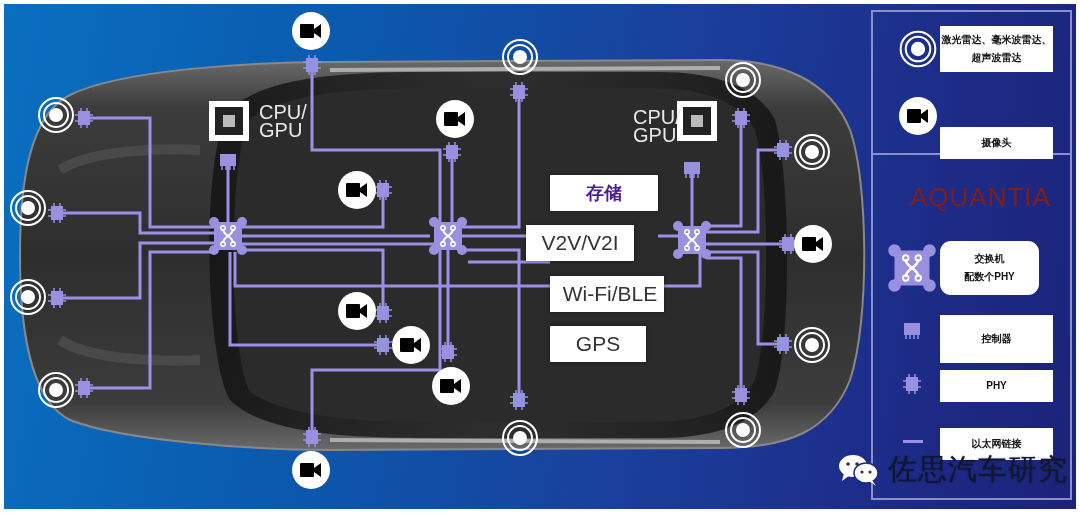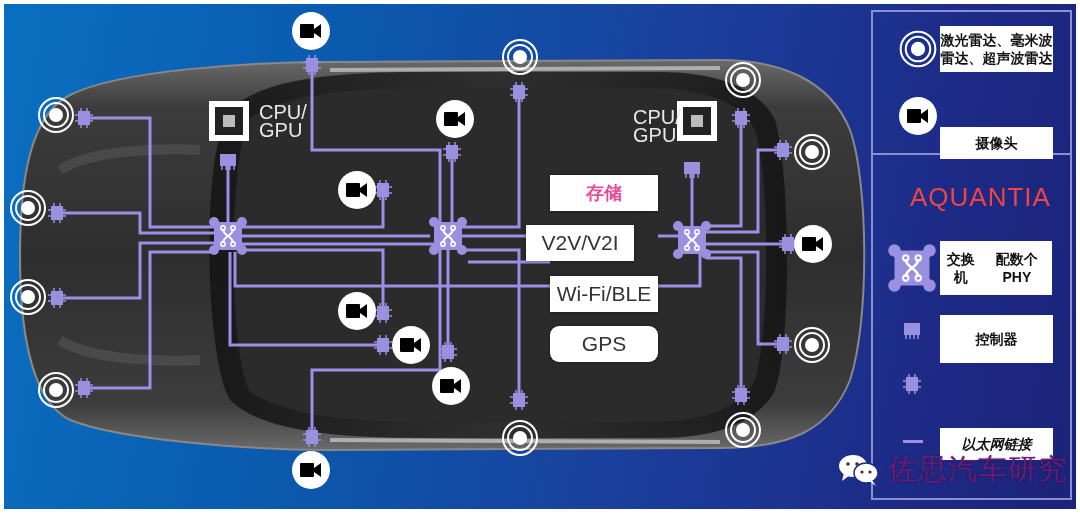--- a/index.html
+++ b/index.html
@@ -4,28 +4,28 @@
 <style>
   html, body { margin:0; padding:0; background:#fff; }
   body { width:1080px; height:517px; overflow:hidden; font-family:"Liberation Sans", sans-serif; }
   #stage { position:relative; width:1080px; height:517px; background:#fff; }
   #bg { position:absolute; left:4px; top:4px; width:1072px; height:505px;
         background:linear-gradient(100deg,#0a6fc0 0%,#0a5aae 30%,#1a3f9c 60%,#1d2a86 85%,#1c2378 100%); }
   svg#diagram { position:absolute; left:0; top:0; }
   .label-box { position:absolute; background:#fff; color:#222; display:flex; align-items:center; justify-content:center;
                text-align:center; box-shadow:0 0 3px rgba(0,0,0,.5); }
   .center-box { font-size:21px; color:#333; }
-  .center-box.cn { font-weight:bold; font-size:18px; color:#ec4899; }
+  .center-box.cn { font-weight:bold; font-size:18px; color:#4c1d95; }
   .cpu-label { position:absolute; color:#e8e8e8; font-size:20px; line-height:18px; }
   #legend { position:absolute; left:871px; top:10px; width:201px; height:490px; border:2px solid #8a8fd0; box-sizing:border-box; }
   #legend-divider { position:absolute; left:871px; top:153px; width:201px; height:2px; background:#8a8fd0; }
-  .legend-text { position:absolute; background:#fff; color:#111; font-weight:bold; font-size:14px; line-height:18px;
+  .legend-text { position:absolute; background:#fff; color:#111; font-weight:bold; font-size:10px; line-height:18px;
                  display:flex; align-items:center; justify-content:center; text-align:center; }
-  #brand { position:absolute; left:910px; top:182px; color:#ef4444; font-size:26px; letter-spacing:1px; }
-  #watermark { position:absolute; left:838px; top:450px; display:flex; align-items:center; gap:8px; color:#701a75; }
+  #brand { position:absolute; left:910px; top:182px; color:#7f1d1d; font-size:26px; letter-spacing:1px; }
+  #watermark { position:absolute; left:838px; top:450px; display:flex; align-items:center; gap:8px; color:#0f172a; }
   #watermark .wm-text { font-size:29px; letter-spacing:1px; text-shadow:0 0 2px rgba(0,0,0,.4); }
 </style>
 </head>
 <body>
 
 <div id="stage">
   <div id="bg"></div>
 
   <svg id="diagram" width="1080" height="517" viewBox="0 0 1080 517">
     <defs>
@@ -195,34 +195,35 @@
     <div>CPU/</div>
     <div>GPU</div>
   </div>
   <div class="cpu-label" style="left:633px;top:108px;">
     <div>CPU/</div>
     <div>GPU</div>
   </div>
 
   <div class="label-box center-box cn" style="left:550px;top:175px;width:108px;height:36px;">存储</div>
   <div class="label-box center-box" style="left:526px;top:225px;width:108px;height:36px;">V2V/V2I</div>
-  <div class="label-box center-box" style="left:550px;top:276px;width:108px;height:36px;">Wi-Fi/BLE</div>
-  <div class="label-box center-box" style="left:550px;top:326px;width:108px;height:36px;border-radius:9px;">GPS</div>
+  <div class="label-box center-box" style="left:550px;top:276px;width:108px;height:36px;padding-left:6px;">Wi-Fi/BLE</div>
+  <div class="label-box center-box" style="left:550px;top:326px;width:96px;height:36px;">GPS</div>
 
   <div id="legend"></div>
   <div id="legend-divider"></div>
   <div class="legend-text" style="left:940px;top:26px;width:113px;height:46px;">激光雷达、毫米波雷达、超声波雷达</div>
   <div class="legend-text" style="left:940px;top:99px;width:113px;height:32px;margin-top:28px;">摄像头</div>
   <div id="brand">AQUANTIA</div>
-  <div class="legend-text" style="left:940px;top:241px;width:112px;height:54px;">
+  <div class="legend-text" style="left:940px;top:241px;width:99px;height:54px;flex-direction:column;border-radius:11px;">
     <div>交换机</div>
     <div>配数个PHY</div>
   </div>
   <div class="legend-text" style="left:940px;top:315px;width:113px;height:48px;">控制器</div>
-  <div class="legend-text" style="left:940px;top:428px;width:113px;height:32px;font-style:italic;">以太网链接</div>
+  <div class="legend-text" style="left:940px;top:370px;width:113px;height:32px;">PHY</div>
+  <div class="legend-text" style="left:940px;top:428px;width:113px;height:32px;">以太网链接</div>
 
   <div id="watermark">
     <svg width="42" height="34" viewBox="0 0 42 34">
       <ellipse cx="15" cy="13" rx="14" ry="11" fill="#fff"></ellipse>
       <polygon points="6,20 4,28 12,22" fill="#fff"></polygon>
       <ellipse cx="28" cy="20" rx="12" ry="10" fill="#fff" stroke="#1d2a86" stroke-width="1.5"></ellipse>
       <polygon points="34,27 38,33 31,28" fill="#fff"></polygon>
       <circle cx="10" cy="11" r="1.8" fill="#333"></circle>
         <circle cx="19" cy="11" r="1.8" fill="#333"></circle>
       <circle cx="24" cy="19" r="1.6" fill="#333"></circle>

